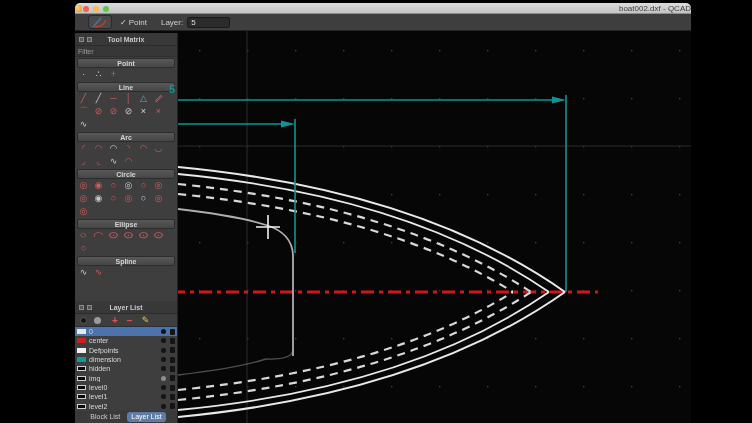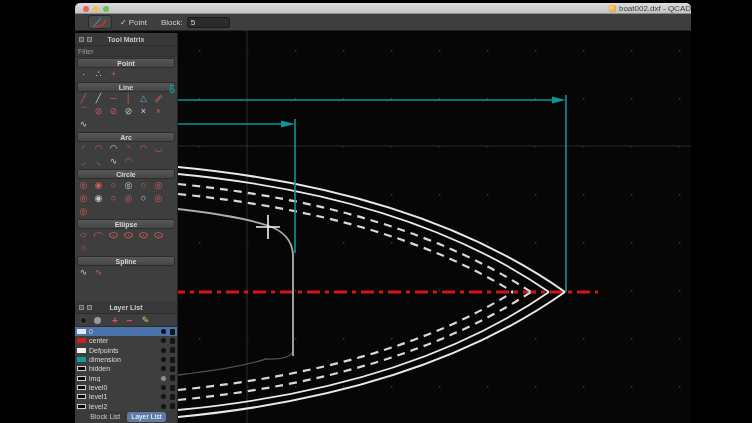--- a/index.html
+++ b/index.html
@@ -10,21 +10,21 @@
   .window { position:absolute; left:75px; top:3px; width:616px; height:420px;
             border-radius:5px 5px 0 0; overflow:hidden; background:#060606; }
 
   
   .titlebar { position:absolute; left:0; top:0; width:100%; height:11px;
               background:linear-gradient(#dcdcdc,#c3c3c3); border-bottom:1px solid #8f8f8f; }
   .lights { position:absolute; left:8px; top:2.5px; display:flex; gap:4px; }
   .light { width:6px; height:6px; border-radius:50%; }
   .light.red { background:#ee6156; } .light.yellow { background:#f5bf4f; } .light.green { background:#62c554; }
   .title-wrap { position:absolute; left:0; top:0; width:100%; height:11px;
-                display:flex; align-items:center; justify-content:flex-end; gap:3px; }
+                display:flex; align-items:center; justify-content:space-between; gap:3px; }
   .doc-icon { width:7px; height:7px; border-radius:2px;
               background:radial-gradient(circle at 35% 35%, #ffd27a, #e8912a); }
   .title-text { font-size:8px; color:#3c3c3c; }
 
   
   .toolbar { position:absolute; left:0; top:11px; width:100%; height:17px; background:#3e3e3e;
              border-bottom:1px solid #242424; display:flex; align-items:center; font-size:8px; color:#cfcfcf; }
   .tool-btn { margin-left:13px; width:24px; height:14px; background:#4a4a4a;
               border:1px solid #2a2a2a; border-radius:3px; display:flex; align-items:center; justify-content:center; }
   .trim-wrap { margin-left:8px; display:flex; align-items:center; gap:2px; }
@@ -106,21 +106,21 @@
       <div class="tool-btn">
         <svg width="18" height="11" viewBox="0 0 18 11">
           <path d="M2,10 L10,1" stroke="#54718e" stroke-width="1.6" fill="none"></path>
           <path d="M4,10 Q12,10 15,3" stroke="#c0392b" stroke-width="1.6" fill="none"></path>
         </svg>
       </div>
       <div class="trim-wrap">
         <span class="check">✓</span>
         <span>Point</span>
       </div>
-      <span class="radius-label">Block:</span>
+      <span class="radius-label">Layer:</span>
       <div class="radius-input">5</div>
     </div>
 
     <div class="workspace">
       <svg class="canvas-svg" width="616" height="392" viewBox="75 31 616 392">
         <g id="grid">
             <rect x="199" y="50" width="1.4" height="1.4" fill="#3d3d3d"></rect>
             <rect x="199" y="98" width="1.4" height="1.4" fill="#3d3d3d"></rect>
             <rect x="199" y="146" width="1.4" height="1.4" fill="#3d3d3d"></rect>
             <rect x="199" y="194" width="1.4" height="1.4" fill="#3d3d3d"></rect>

